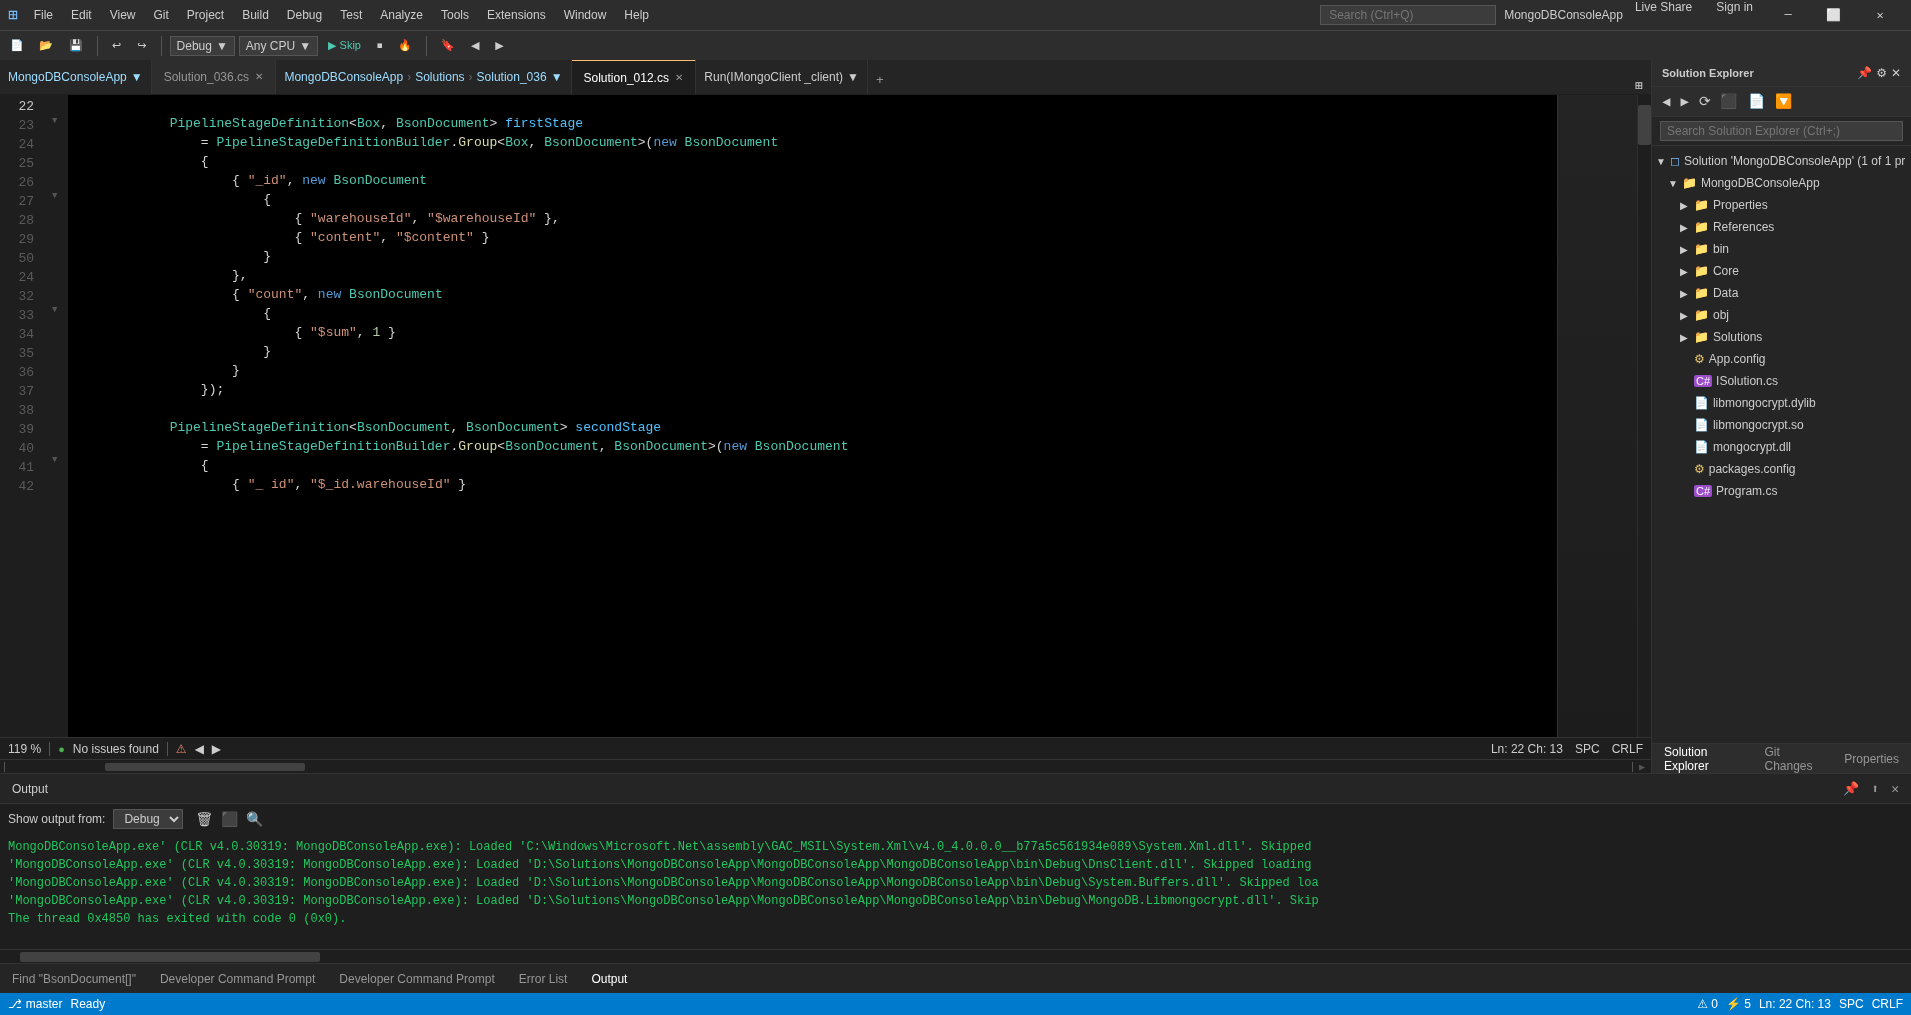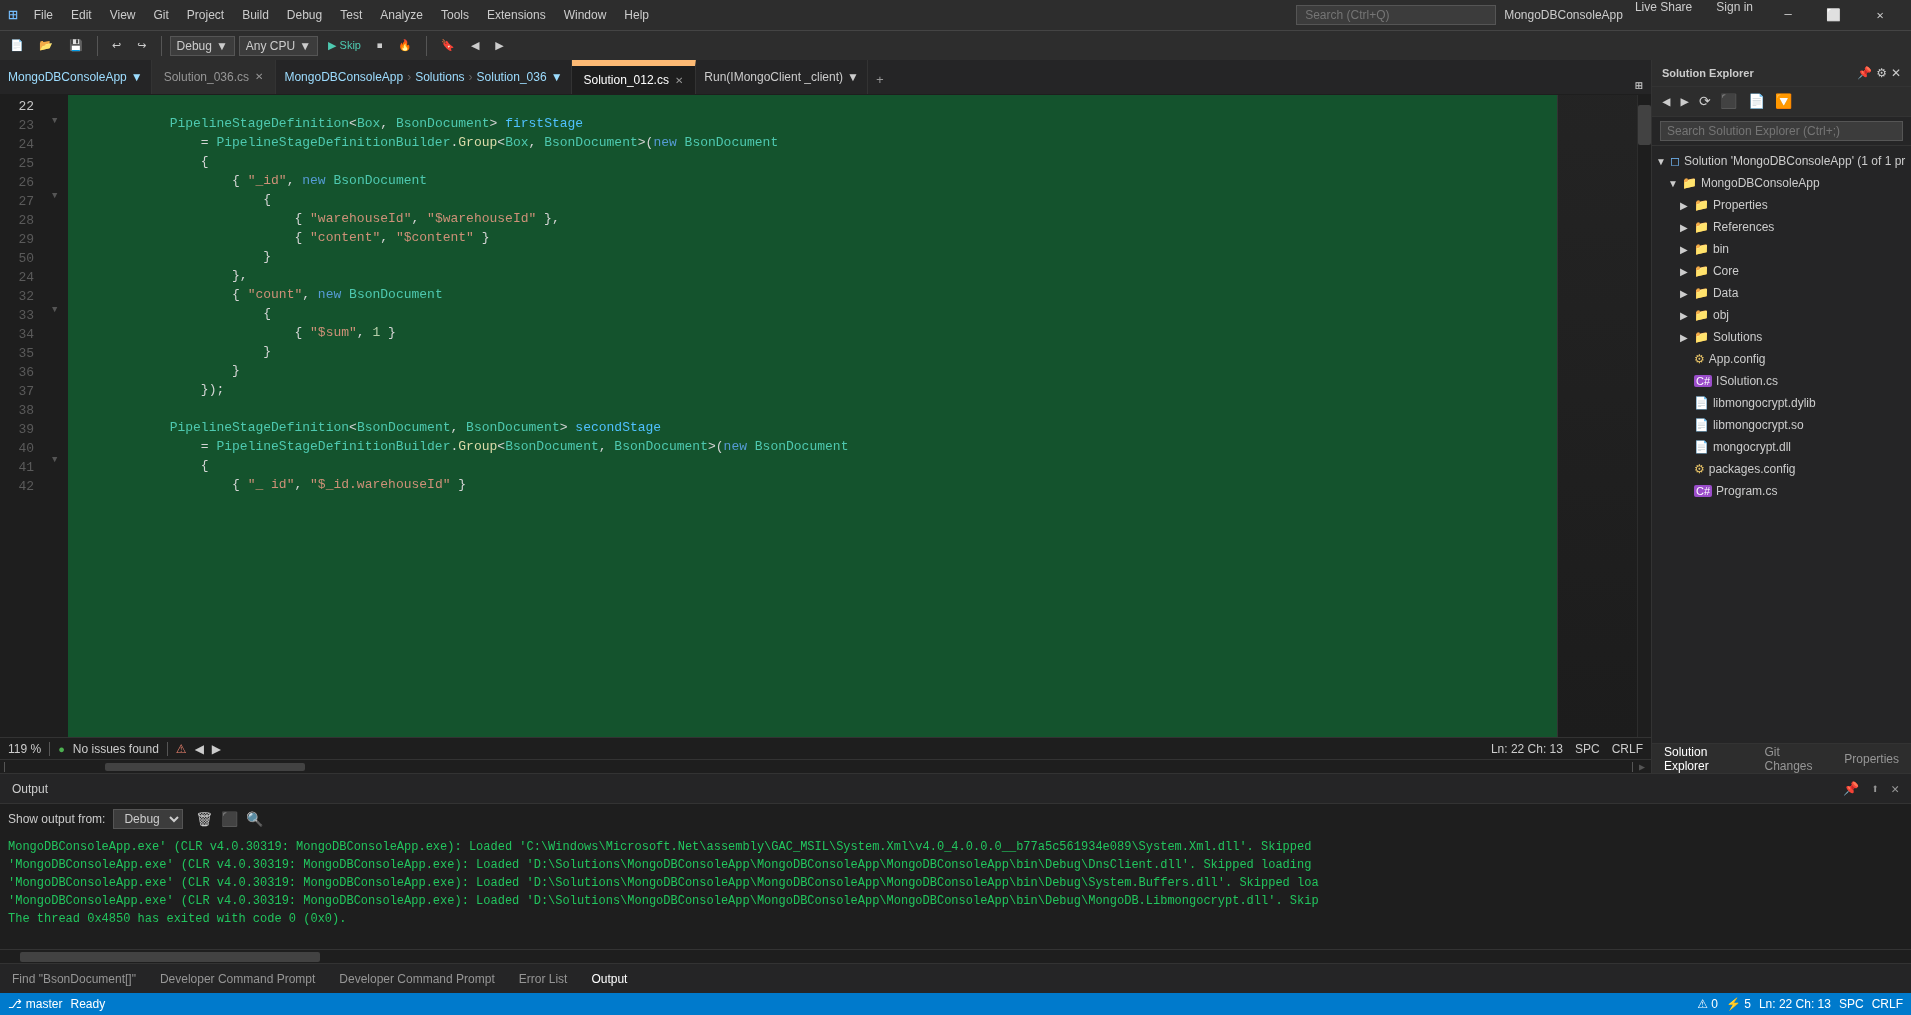--- a/index.html
+++ b/index.html
@@ -39,21 +39,21 @@
       color: #cccccc;
       cursor: pointer;
       font-size: 12px;
       font-family: 'Segoe UI', sans-serif;
     }
     .title-bar-search {
       background: #3c3c3c;
       border: 1px solid #555;
       color: #ccc;
       padding: 2px 8px;
-      width: 200px;
+      width: 176px;
       font-size: 12px;
       font-family: 'Segoe UI', sans-serif;
     }
     .title-bar-right {
       display: flex;
       align-items: center;
       gap: 8px;
       margin-left: 8px;
     }
     .title-bar-actions {
@@ -125,21 +125,21 @@
       cursor: pointer;
       gap: 6px;
       border-right: 1px solid #333;
       color: #969696;
       background: #2d2d2d;
       height: 35px;
     }
     .tab.active {
       background: #1e1e1e;
       color: #fff;
-      border-top: 7px solid #fdba74;
+      border-top: 2px solid #fdba74;
     }
     .tab-close {
       font-size: 10px;
       color: #969696;
       cursor: pointer;
     }
     .tab-add { padding: 6px 8px; color: #969696; cursor: pointer; }
 
     
     .editor-container {
@@ -492,21 +492,21 @@
           <span class="ln">42</span>
         </div>
 
         <div class="gutter" style="width:18px;background:#1e1e1e;position:relative;">
           <span style="position:absolute;top:21px;left:2px;color:#555;font-size:9px;cursor:pointer;">▼</span>
           <span style="position:absolute;top:96px;left:2px;color:#555;font-size:9px;cursor:pointer;">▼</span>
           <span style="position:absolute;top:210px;left:2px;color:#555;font-size:9px;cursor:pointer;">▼</span>
           <span style="position:absolute;top:360px;left:2px;color:#555;font-size:9px;cursor:pointer;">▼</span>
         </div>
 
-        <div class="code-content" style="flex:1;overflow:auto;padding:0 4px;line-height:19px;font-size:13px;background:#14532d;">
+        <div class="code-content" style="flex:1;overflow:auto;padding:0 4px;line-height:19px;font-size:13px;background:#000000;">
           <div class="code-line">&nbsp;</div>
           <div class="code-line">&nbsp;&nbsp;&nbsp;&nbsp;&nbsp;&nbsp;&nbsp;&nbsp;&nbsp;&nbsp;&nbsp;&nbsp;<span class="type">PipelineStageDefinition</span><span class="punct">&lt;</span><span class="type">Box</span><span class="punct">, </span><span class="type">BsonDocument</span><span class="punct">&gt; </span><span class="var">firstStage</span></div>
           <div class="code-line">&nbsp;&nbsp;&nbsp;&nbsp;&nbsp;&nbsp;&nbsp;&nbsp;&nbsp;&nbsp;&nbsp;&nbsp;&nbsp;&nbsp;&nbsp;&nbsp;<span class="punct">= </span><span class="type">PipelineStageDefinitionBuilder</span><span class="punct">.</span><span class="fn">Group</span><span class="punct">&lt;</span><span class="type">Box</span><span class="punct">, </span><span class="type">BsonDocument</span><span class="punct">&gt;(</span><span class="kw">new</span><span class="punct"> </span><span class="type">BsonDocument</span></div>
           <div class="code-line">&nbsp;&nbsp;&nbsp;&nbsp;&nbsp;&nbsp;&nbsp;&nbsp;&nbsp;&nbsp;&nbsp;&nbsp;&nbsp;&nbsp;&nbsp;&nbsp;<span class="punct">{</span></div>
           <div class="code-line">&nbsp;&nbsp;&nbsp;&nbsp;&nbsp;&nbsp;&nbsp;&nbsp;&nbsp;&nbsp;&nbsp;&nbsp;&nbsp;&nbsp;&nbsp;&nbsp;&nbsp;&nbsp;&nbsp;&nbsp;<span class="punct">{ </span><span class="str">"_id"</span><span class="punct">, </span><span class="kw">new</span><span class="punct"> </span><span class="type">BsonDocument</span></div>
           <div class="code-line">&nbsp;&nbsp;&nbsp;&nbsp;&nbsp;&nbsp;&nbsp;&nbsp;&nbsp;&nbsp;&nbsp;&nbsp;&nbsp;&nbsp;&nbsp;&nbsp;&nbsp;&nbsp;&nbsp;&nbsp;&nbsp;&nbsp;&nbsp;&nbsp;<span class="punct">{</span></div>
           <div class="code-line">&nbsp;&nbsp;&nbsp;&nbsp;&nbsp;&nbsp;&nbsp;&nbsp;&nbsp;&nbsp;&nbsp;&nbsp;&nbsp;&nbsp;&nbsp;&nbsp;&nbsp;&nbsp;&nbsp;&nbsp;&nbsp;&nbsp;&nbsp;&nbsp;&nbsp;&nbsp;&nbsp;&nbsp;<span class="punct">{ </span><span class="str">"warehouseId"</span><span class="punct">, </span><span class="str">"$warehouseId"</span><span class="punct"> },</span></div>
           <div class="code-line">&nbsp;&nbsp;&nbsp;&nbsp;&nbsp;&nbsp;&nbsp;&nbsp;&nbsp;&nbsp;&nbsp;&nbsp;&nbsp;&nbsp;&nbsp;&nbsp;&nbsp;&nbsp;&nbsp;&nbsp;&nbsp;&nbsp;&nbsp;&nbsp;&nbsp;&nbsp;&nbsp;&nbsp;<span class="punct">{ </span><span class="str">"content"</span><span class="punct">, </span><span class="str">"$content"</span><span class="punct"> }</span></div>
           <div class="code-line">&nbsp;&nbsp;&nbsp;&nbsp;&nbsp;&nbsp;&nbsp;&nbsp;&nbsp;&nbsp;&nbsp;&nbsp;&nbsp;&nbsp;&nbsp;&nbsp;&nbsp;&nbsp;&nbsp;&nbsp;&nbsp;&nbsp;&nbsp;&nbsp;<span class="punct">}</span></div>
           <div class="code-line">&nbsp;&nbsp;&nbsp;&nbsp;&nbsp;&nbsp;&nbsp;&nbsp;&nbsp;&nbsp;&nbsp;&nbsp;&nbsp;&nbsp;&nbsp;&nbsp;&nbsp;&nbsp;&nbsp;&nbsp;<span class="punct">},</span></div>

